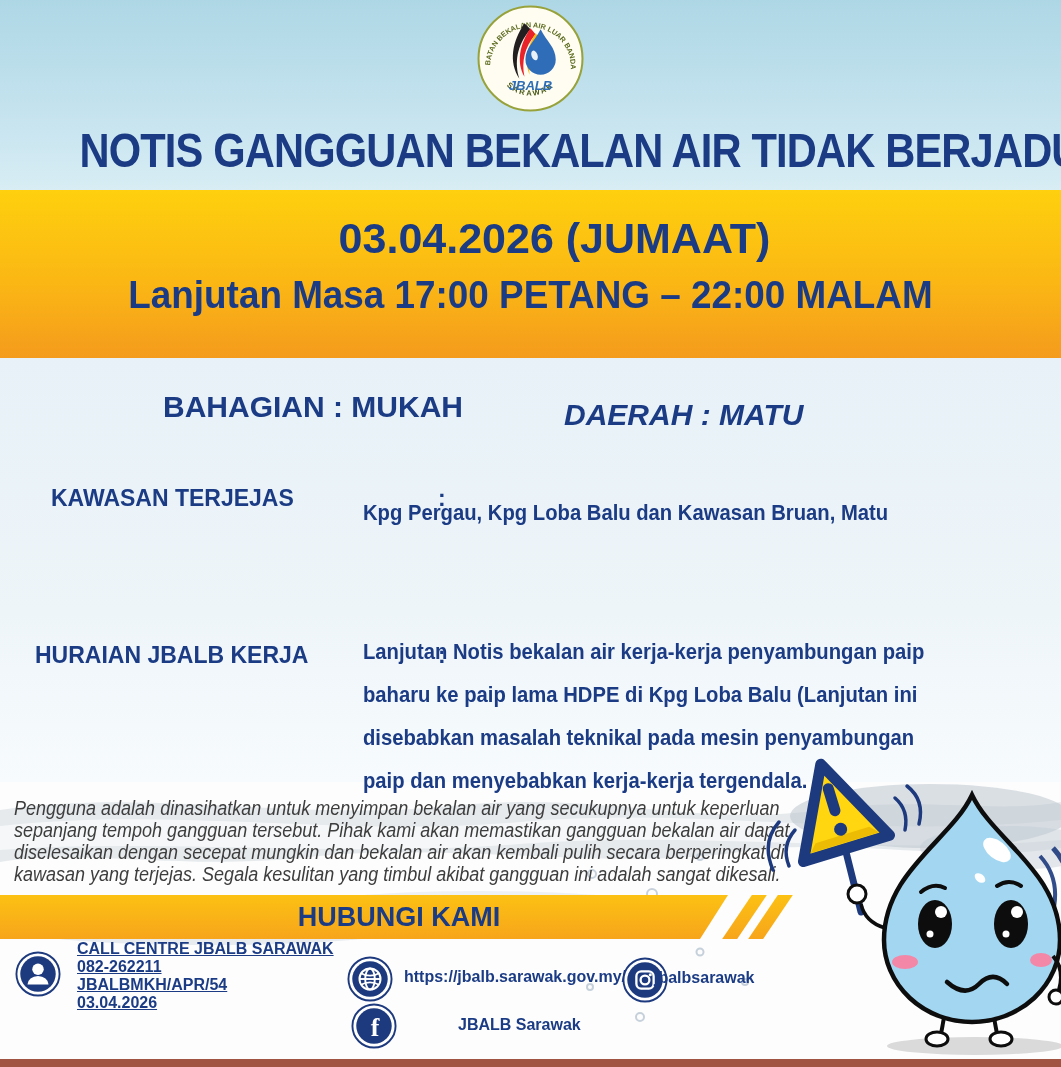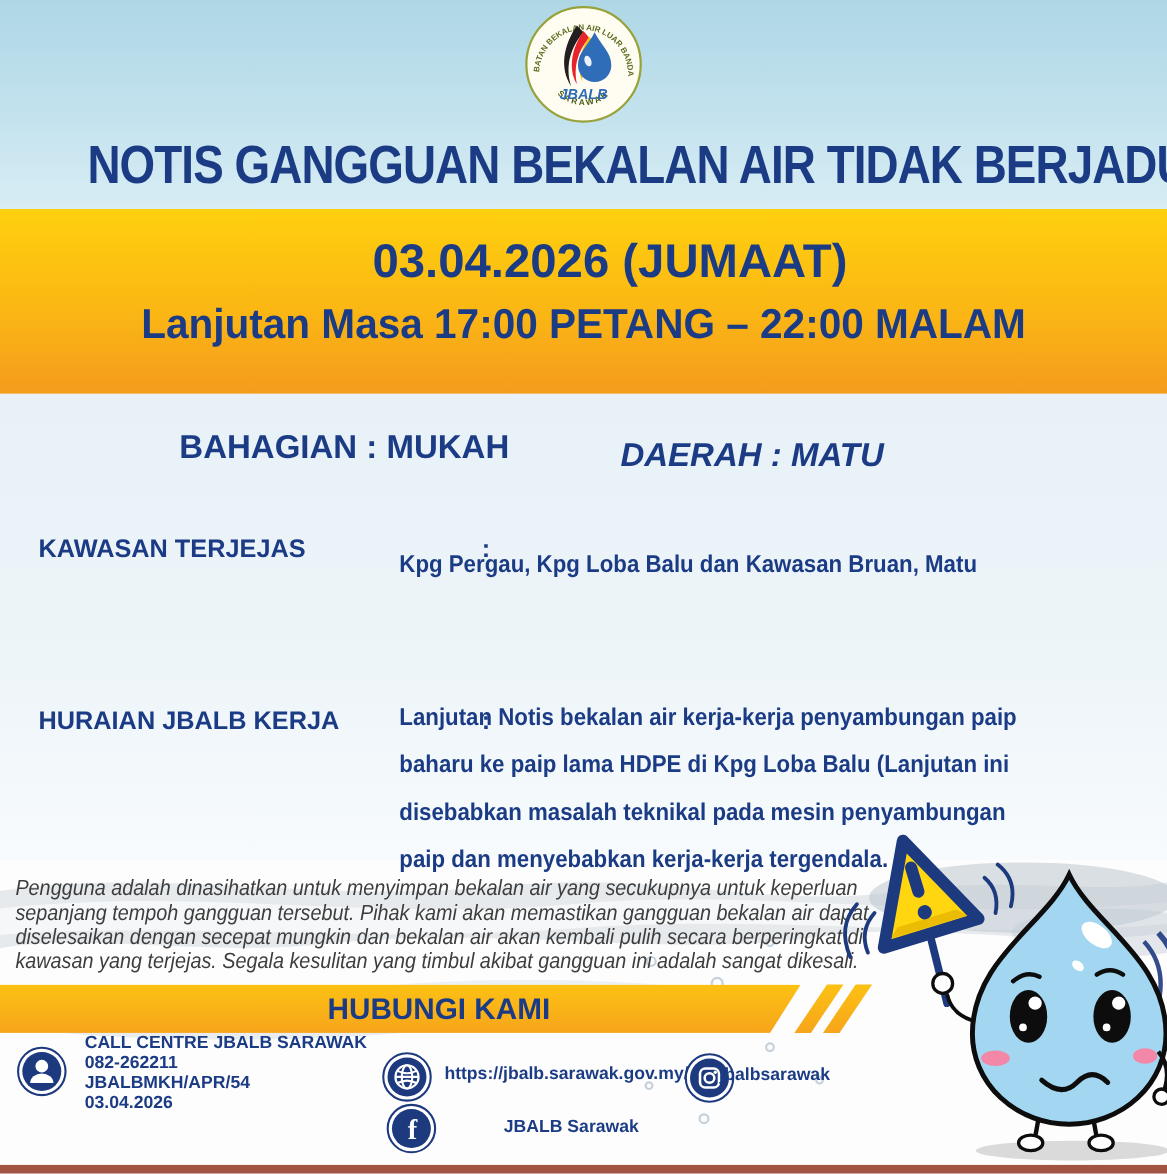--- a/index.html
+++ b/index.html
@@ -24,21 +24,21 @@
     transform:scaleX(0.85);transform-origin:530px 50%;white-space:nowrap;}
   .date-line{position:absolute;left:0;top:214px;width:1061px;text-align:center;
     font-weight:bold;font-size:43px;color:#1b3c85;white-space:nowrap;padding-left:24px;}
   .time-line{position:absolute;left:0;top:274px;width:1061px;text-align:center;
     font-weight:bold;font-size:38px;color:#1b3c85;white-space:nowrap;
     transform:scaleX(0.97);transform-origin:530px 50%;}
   
   .bahagian{position:absolute;left:163px;top:390px;font-weight:bold;font-size:30px;color:#1b3c85;white-space:nowrap;}
   .daerah{position:absolute;left:564px;top:398px;font-weight:bold;font-size:30px;color:#1b3c85;white-space:nowrap;font-style:italic;}
   .field-label{position:absolute;left:35px;font-weight:bold;font-size:23px;color:#1b3c85;white-space:nowrap;}
-  .kawasan-label{top:485px;}
+  .kawasan-label{top:485px;margin-left:16px;}
   .huraian-label{top:642px;}
   .colon{position:absolute;left:438px;font-weight:bold;font-size:23px;color:#1b3c85;}
   .kawasan-colon{top:485px;}
   .huraian-colon{top:642px;}
   .kawasan-value{position:absolute;left:363px;top:500px;font-weight:bold;font-size:22px;color:#1b3c85;
     white-space:nowrap;transform:scaleX(0.92);transform-origin:0 0;}
   .huraian-lines{position:absolute;left:363px;top:630px;width:640px;
     font-weight:bold;font-size:22px;color:#1b3c85;transform:scaleX(0.92);transform-origin:0 0;}
   .huraian-lines div{height:43px;line-height:43px;white-space:nowrap;}
   
@@ -54,21 +54,21 @@
     background:linear-gradient(180deg,#fcc113 0%,#f7a51b 100%);transform:skewX(-34deg);}
   .s1{left:737px;}
   .s2{left:763px;}
   
   .contact-icon{position:absolute;width:46px;height:46px;}
   .icon-person{left:15px;top:951px;}
   .icon-globe{left:347px;top:956px;}
   .icon-facebook{left:351px;top:1003px;}
   .icon-instagram{left:622px;top:957px;}
   .call-centre{position:absolute;left:77px;top:940px;font-weight:bold;font-size:16px;color:#1b3c85;}
-  .call-centre div{height:18px;line-height:18px;white-space:nowrap;}
+  .call-centre div{height:18px;line-height:18px;white-space:nowrap;text-decoration:underline;}
   .website-text{position:absolute;left:404px;top:968px;font-weight:bold;font-size:16px;color:#1b3c85;white-space:nowrap;}
   .facebook-text{position:absolute;left:410px;top:1016px;font-weight:bold;font-size:16px;color:#1b3c85;white-space:nowrap;margin-left:48px;}
   .instagram-text{position:absolute;left:654px;top:969px;font-weight:bold;font-size:16px;color:#1b3c85;white-space:nowrap;}
   
   .mascot{position:absolute;left:735px;top:752px;width:326px;height:305px;}
 </style>
 </head>
 <body>
 
 <div class="poster">

